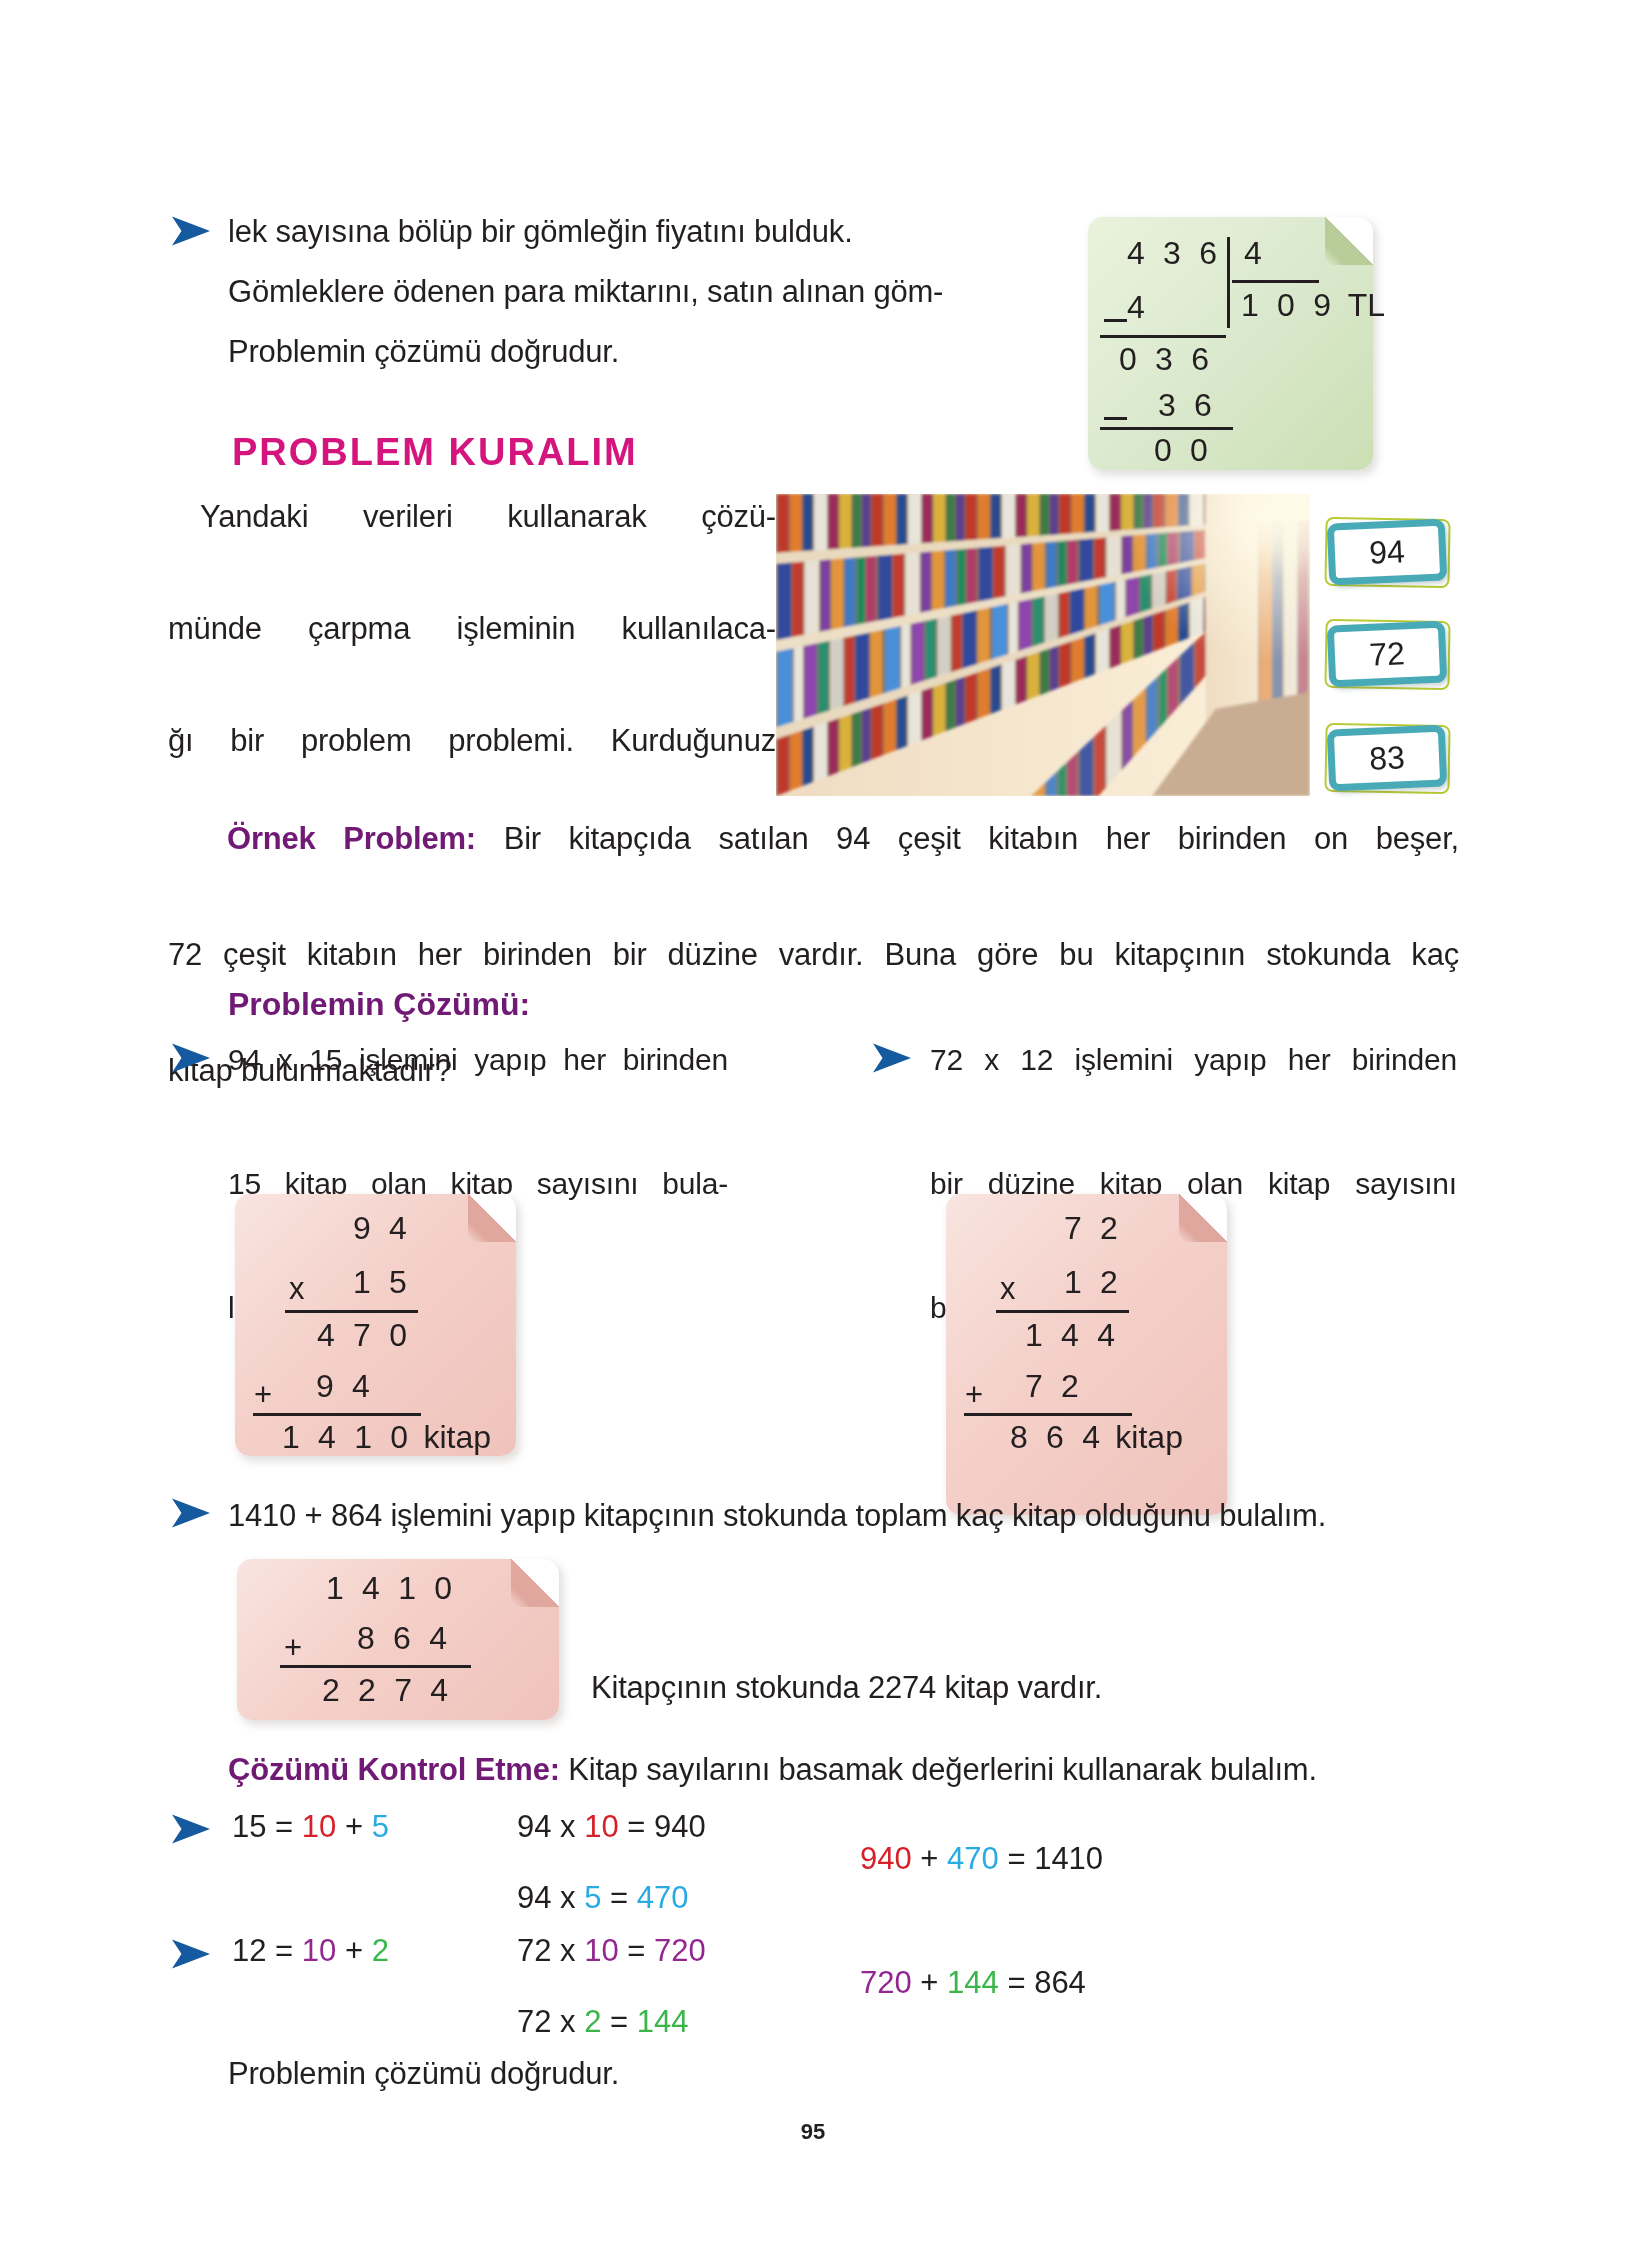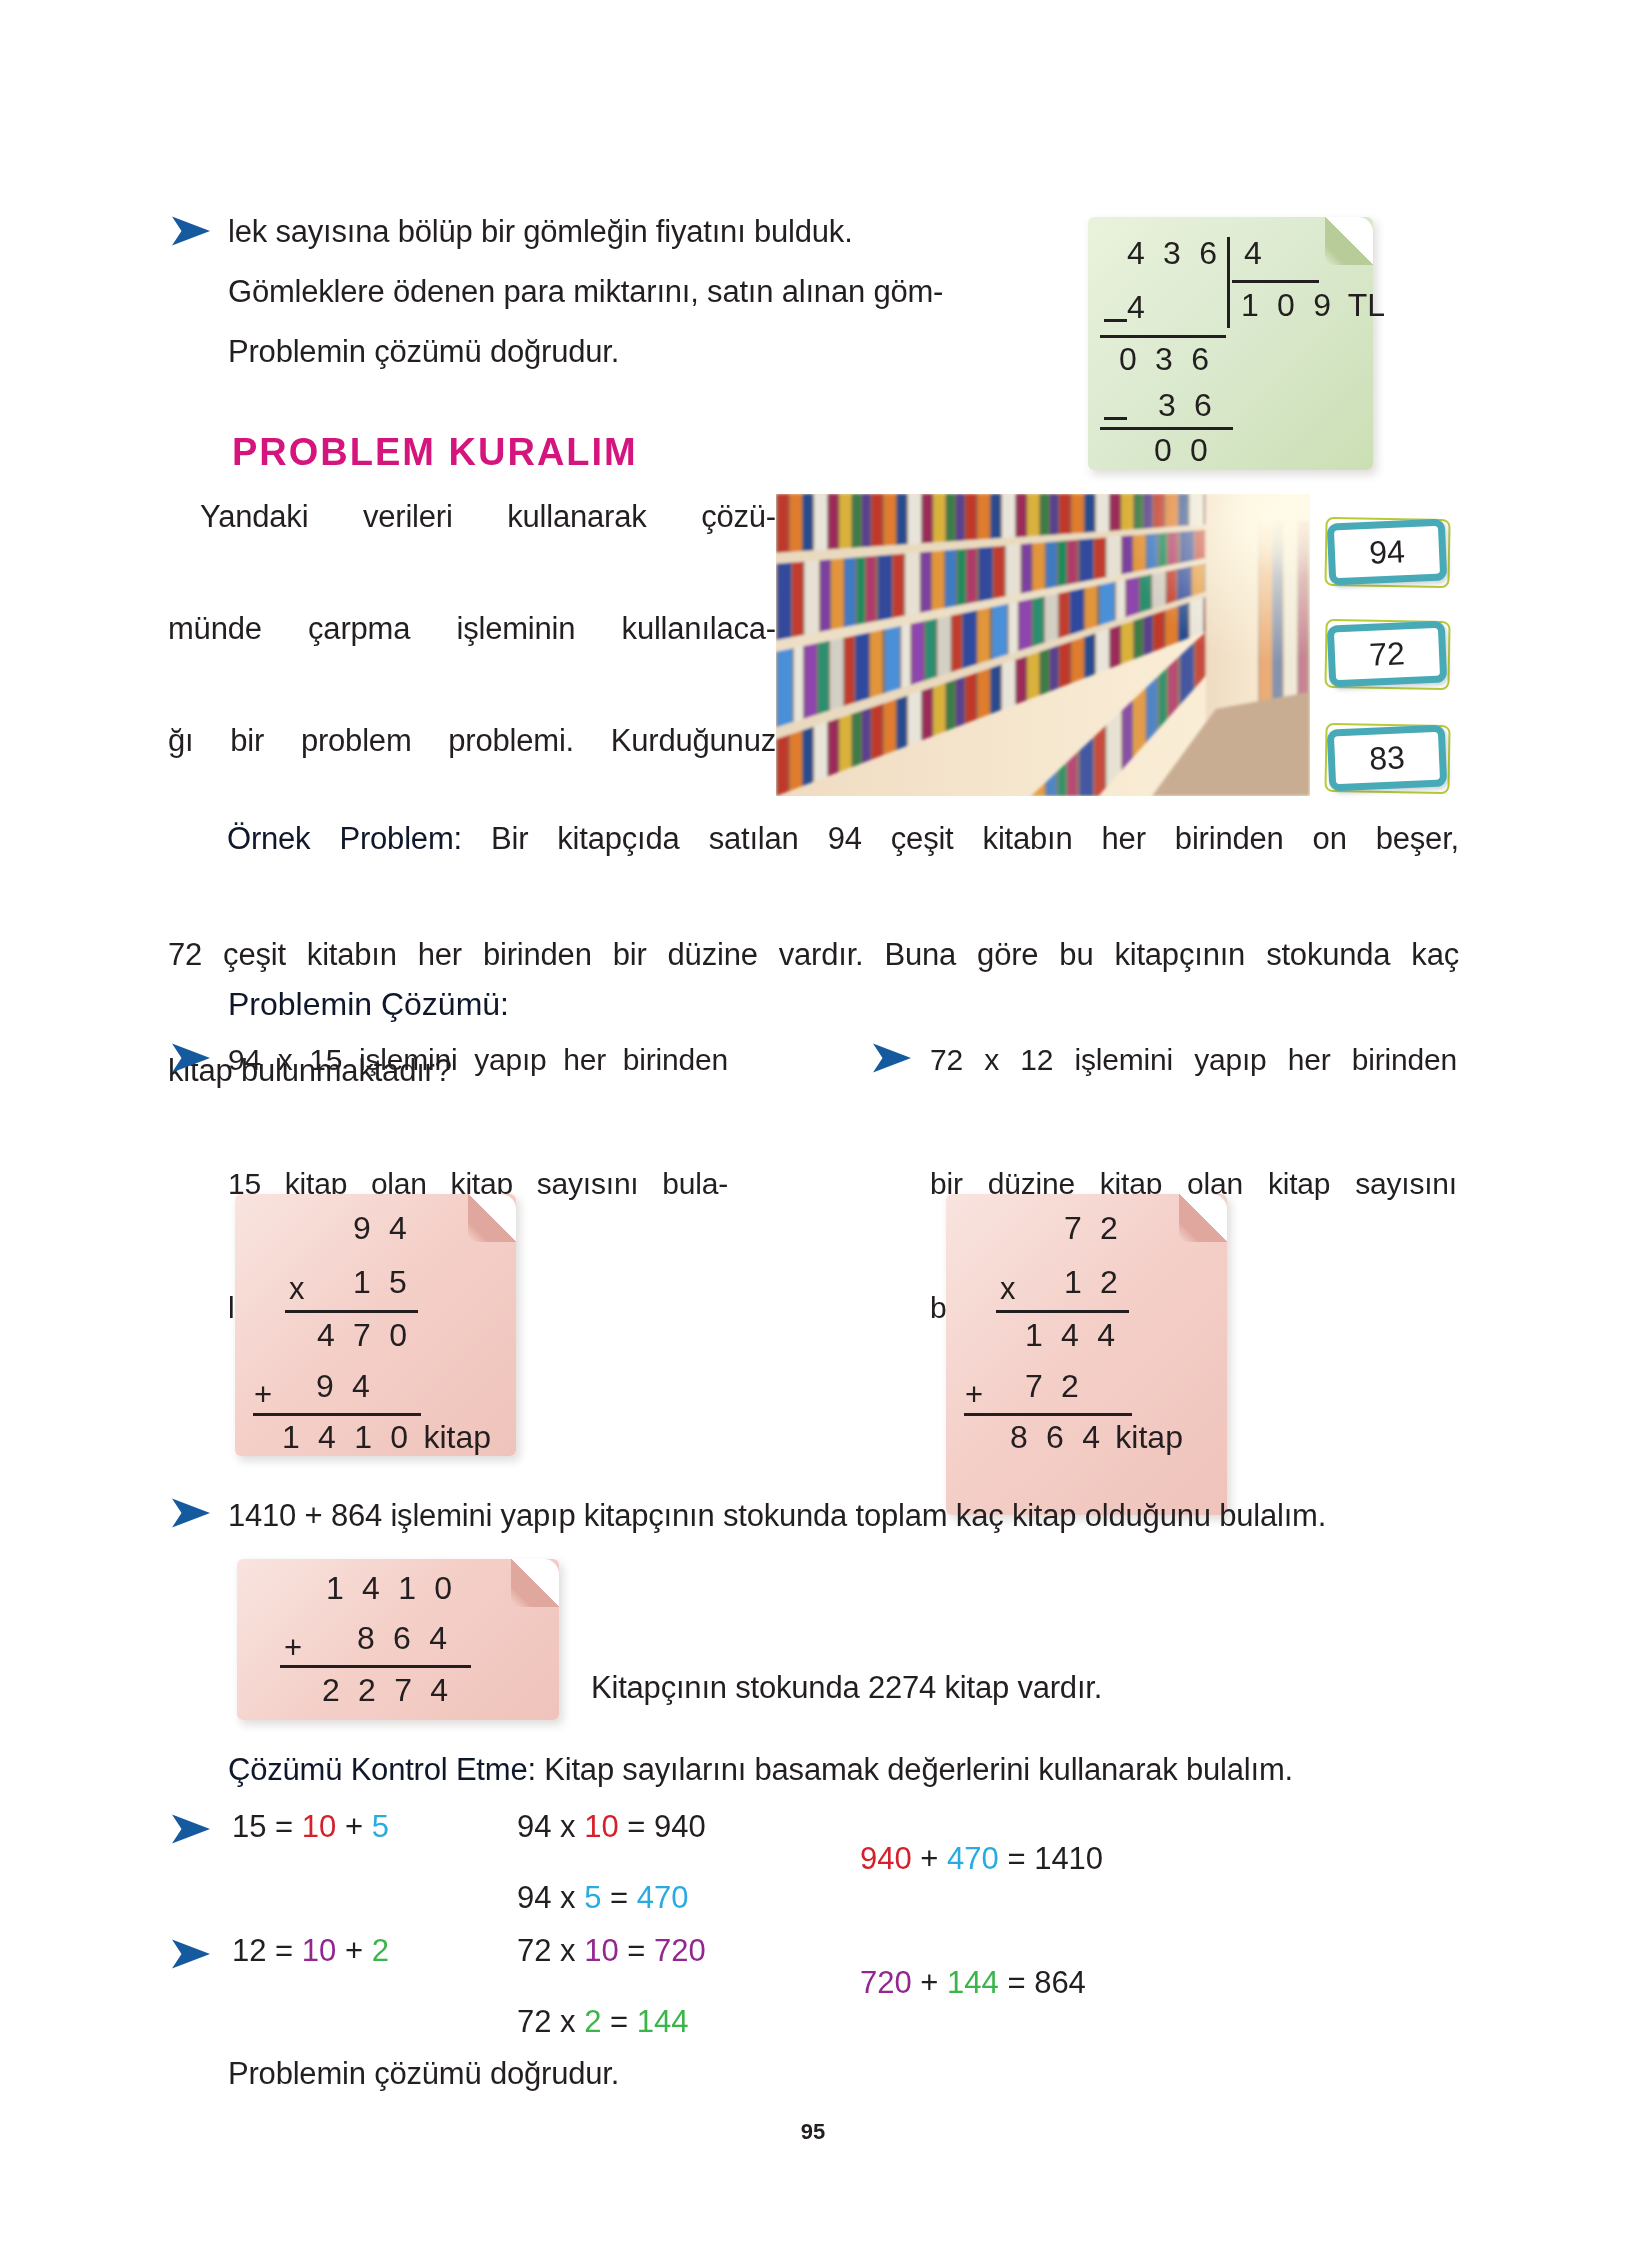--- a/index.html
+++ b/index.html
@@ -3,25 +3,25 @@
 <meta charset="utf-8">
 <style>
   html,body{margin:0;padding:0;background:#ffffff;}
   .page{position:relative;width:1626px;height:2261px;background:#ffffff;overflow:hidden;
         font-family:"Liberation Sans",sans-serif;color:#231f20;}
   .abs{position:absolute;}
   .body-txt{font-size:31px;line-height:60px;letter-spacing:-0.2px;}
   .line{white-space:nowrap;}
   .jline{text-align:justify;white-space:normal;}
   .jline::after{content:"";display:inline-block;width:100%;height:0;}
-  .blue-head{color:#0f172a;font-weight:normal;}
+  .blue-head{color:#701a75;font-weight:bold;}
   .magenta-head{color:#d4157e;font-weight:bold;font-size:38px;letter-spacing:2px;}
   .bullet-arrow{width:38px;height:30px;display:block;}
   
-  .note{position:absolute;border-radius:6px;box-shadow:3.4px 4.7px 8px rgba(90,70,60,0.18);}
+  .note{position:absolute;border-radius:15px;box-shadow:3.4px 4.7px 8px rgba(90,70,60,0.18);}
   .note-green{background:linear-gradient(135deg,#eaf2dc 0%,#dcead0 45%,#cbdfb4 100%);}
   .note-pink{background:linear-gradient(135deg,#f9e4df 0%,#f4d0c9 45%,#efc3bb 100%);}
   .fold{position:absolute;top:0;right:0;width:48px;height:48px;border-top-right-radius:15px;overflow:hidden;}
   .fold::before{content:"";position:absolute;inset:0;
       background:linear-gradient(225deg,#ffffff 0 50%,var(--flap) 50% 78%,var(--flap2) 100%);
       border-bottom-left-radius:9.4px;}
   .dg{font-size:32px;letter-spacing:4.7px;white-space:pre;line-height:34px;}
   .op{font-size:31px;line-height:32px;}
   .rule{position:absolute;height:2.7px;background:#231f20;}
   .vrule{position:absolute;width:2.7px;background:#231f20;}

